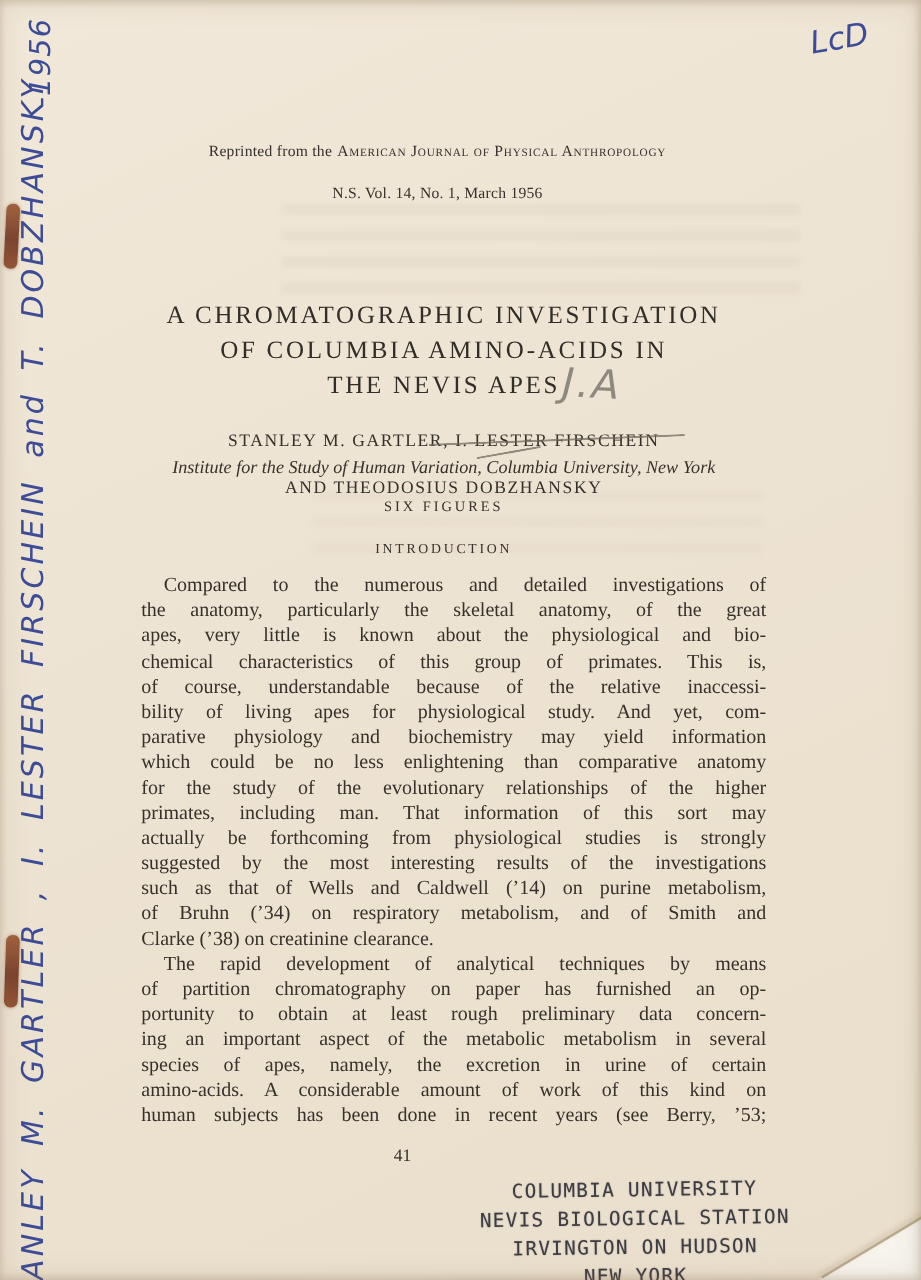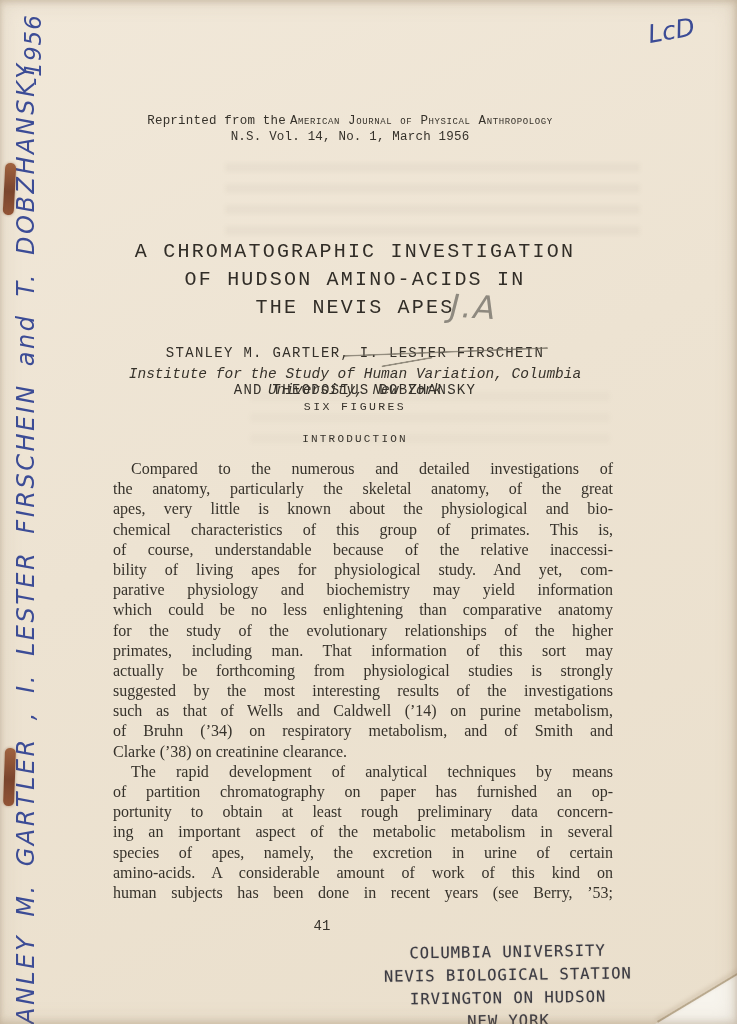--- a/index.html
+++ b/index.html
@@ -13,35 +13,35 @@
     overflow:hidden;
   }
   .page::after {
     content:""; position:absolute; inset:0; pointer-events:none;
     box-shadow: inset 0 0 22px rgba(140,115,85,.18),
                 inset -4px 0 8px rgba(140,115,85,.12),
                 inset 0 3px 5px rgba(140,115,85,.14),
                 inset 0 -3px 6px rgba(140,115,85,.15);
   }
   .abs { position:absolute; }
-  .ctr { text-align:center;font-family:Liberation Mono, monospace; }
+  .ctr { text-align:center; }
 
   
   .bleed {
     position:absolute; pointer-events:none; opacity:.55;
     background: repeating-linear-gradient(180deg,
       rgba(125,110,90,.10) 0px, rgba(125,110,90,.10) 9px,
       rgba(125,110,90,0) 9px, rgba(125,110,90,0) 21px);
     filter: blur(2.2px);
   }
 
   
   .reprint { left:85px; top:114px; width:530px; font-size:12.5px; letter-spacing:.2px; }
   .reprint .sc { font-variant:small-caps; letter-spacing:.6px; margin-left:.32em; }
-  .reprint .issue { margin-top:2px; }
+  .reprint .issue { margin-top:18px; }
 
   
   .title { left:95px; top:238px; width:520px; }
   .title div { font-size:20px; letter-spacing:2.2px; line-height:28px; color:#312d27; }
 
   
   .authors { left:95px; top:327px; width:520px; }
   .authors div { font-size:14px; letter-spacing:1.3px; line-height:21px; color:#34302a;margin-top:16px; }
 
   .affil { left:85px; top:366px; width:540px; font-style:italic; font-size:14.5px; color:#36322b; }
@@ -103,21 +103,21 @@
   <div class="bleed" style="left:225px; top:163px; width:415px; height:80px;"></div>
   <div class="bleed" style="left:250px; top:392px; width:360px; height:52px; opacity:.35;"></div>
 
   <div class="abs ctr reprint">
     <div><span>Reprinted from the</span><span class="sc">American Journal of Physical Anthropology</span></div>
     <div class="issue">N.S. Vol. 14, No. 1, March 1956</div>
   </div>
 
   <div class="abs ctr title">
     <div>A CHROMATOGRAPHIC INVESTIGATION</div>
-    <div>OF HUDSON AMINO-ACIDS IN</div>
+    <div>OF COLUMBIA AMINO-ACIDS IN</div>
     <div>THE NEVIS APES</div>
   </div>
 
   <div class="abs hand pencil-initials">J.A</div>
 
   <div class="abs ctr authors">
     <div>STANLEY M. GARTLER, I. LESTER FIRSCHEIN</div>
     <div>AND THEODOSIUS DOBZHANSKY</div>
   </div>
   <div class="pline pl1"></div>

